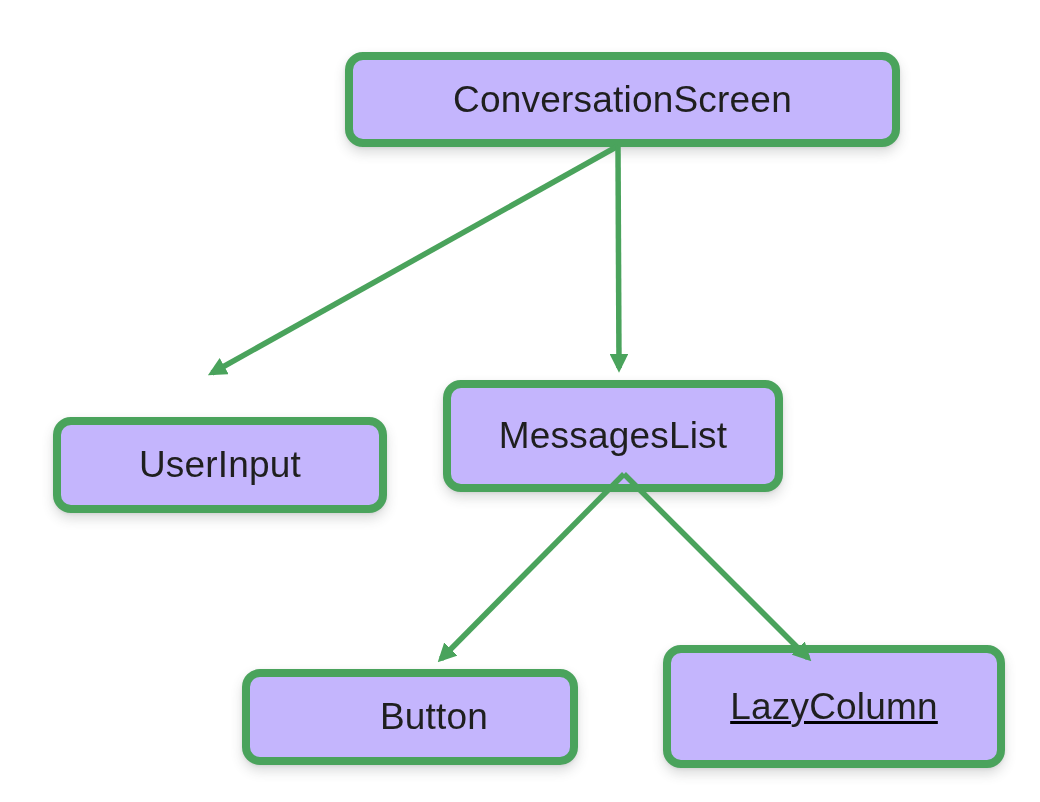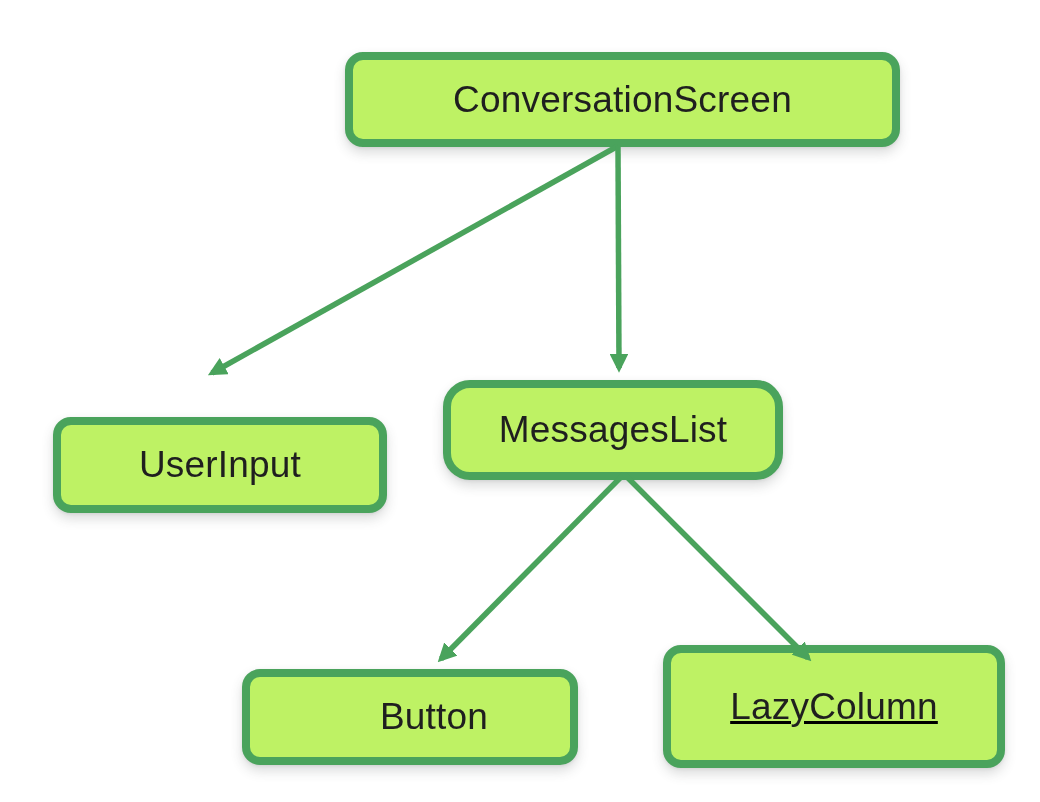--- a/index.html
+++ b/index.html
@@ -28,39 +28,39 @@
   }
   .edges line {
     stroke: var(--accent);
     stroke-width: 5.5;
   }
   .edges .arrowhead {
     fill: var(--accent);
   }
   .node {
     position: absolute;
-    background: #bef264;
+    background: #c4b5fd;
     border: 8px solid var(--accent);
     border-radius: 18px;
     display: flex;
     align-items: center;
     justify-content: center;
     box-shadow: 0 6px 12px rgba(60,64,67,0.18), 0 1px 3px rgba(60,64,67,0.10);
     z-index: 1;
   }
   .node .label {
     color: var(--text);
     font-size: 37px;
     font-weight: 400;
     letter-spacing: 0.2px;
     white-space: nowrap;
   }
   .node-conversation-screen { left: 345px; top: 52px;  width: 555px; height: 95px; }
   .node-user-input          { left: 53px;  top: 381px; width: 334px; height: 96px; margin-top: 36px; }
-  .node-messages-list       { left: 443px; top: 380px; width: 340px; height: 100px; border-radius: 27px; }
+  .node-messages-list       { left: 443px; top: 380px; width: 340px; height: 112px; }
   .node-button              { left: 242px; top: 669px; width: 336px; height: 96px; padding-left: 48px; }
   .node-lazy-column         { left: 663px; top: 645px; width: 342px; height: 123px; text-decoration: underline; }
 </style>
 </head>
 <body>
 
 <div class="canvas">
 
   <svg class="edges" viewBox="0 0 1040 802" xmlns="http://www.w3.org/2000/svg" aria-hidden="true">
     <defs>

